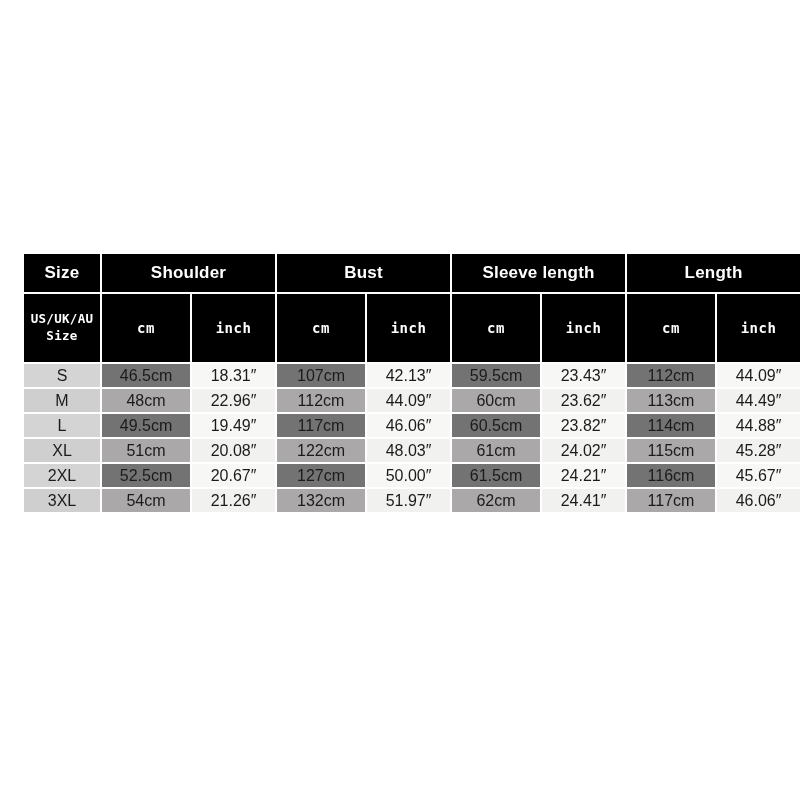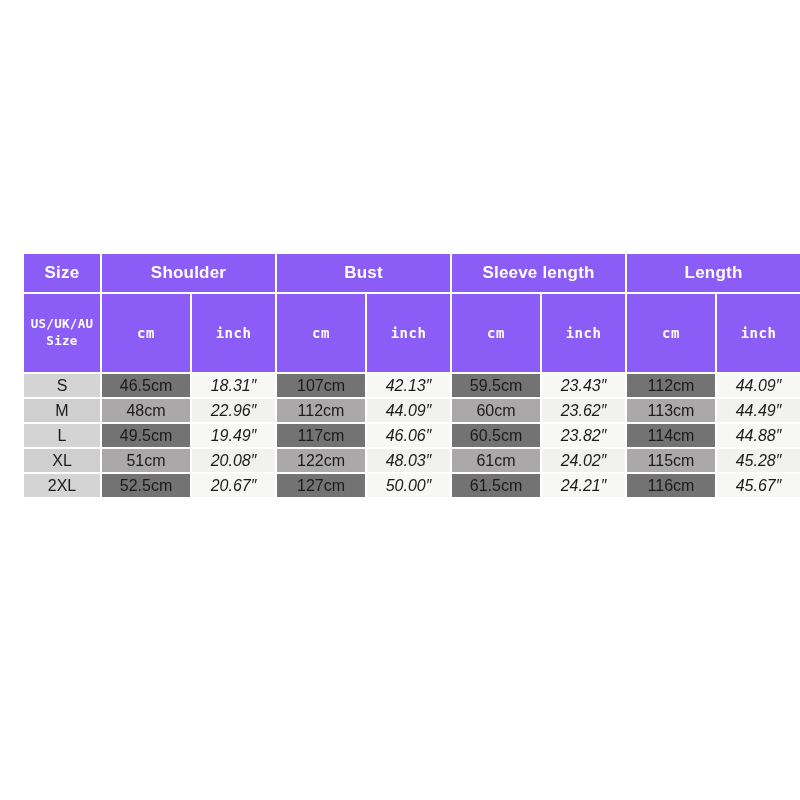--- a/index.html
+++ b/index.html
@@ -29,36 +29,36 @@
     table-layout: fixed;
   }
 
   
   col.c-size  { width: 76px; }
   col.c-cm    { width: 88px; }
   col.c-inch  { width: 83px; }
 
   
   thead th {
-    background: #8b5cf6;
+    background: #000000;
     color: #ffffff;
     font-weight: bold;
     text-align: center;
     vertical-align: middle;
     padding: 0;
     border: 0;
   }
   th.group {
     height: 38px;
     font-size: 17px;
     letter-spacing: 0.2px;
     font-family: "Liberation Sans", sans-serif;
   }
   th.sizecorner {
-    height: 78px;
+    height: 68px;
     font-size: 12.5px;
     line-height: 1.35;
     font-family: "DejaVu Sans Mono", "Liberation Mono", monospace;
     font-weight: bold;
     letter-spacing: 0.3px;
   }
   th.unit {
     height: 38px;
     font-size: 14px;
     font-family: "DejaVu Sans Mono", "Liberation Mono", monospace;
@@ -85,21 +85,20 @@
     background: #cfcfcf;
   }
   tbody td.cm-cell {
     background: #737373;
   }
   tbody tr.alt td.cm-cell {
     background: #aaa8a8;
   }
   tbody td.inch-cell {
     background: #f7f7f5;
-    font-style: italic;
   }
   tbody tr.alt td.inch-cell {
     background: #f1f1ef;
   }
 </style>
 </head>
 <body>
 
 <div id="chart-wrap">
   <table class="size-chart">
@@ -188,15 +187,26 @@
           <td class="size-cell">2XL</td>
           <td class="cm-cell">52.5cm</td>
           <td class="inch-cell">20.67″</td>
           <td class="cm-cell">127cm</td>
           <td class="inch-cell">50.00″</td>
           <td class="cm-cell">61.5cm</td>
           <td class="inch-cell">24.21″</td>
           <td class="cm-cell">116cm</td>
           <td class="inch-cell">45.67″</td>
         </tr>
+        <tr class="alt">
+          <td class="size-cell">3XL</td>
+          <td class="cm-cell">54cm</td>
+          <td class="inch-cell">21.26″</td>
+          <td class="cm-cell">132cm</td>
+          <td class="inch-cell">51.97″</td>
+          <td class="cm-cell">62cm</td>
+          <td class="inch-cell">24.41″</td>
+          <td class="cm-cell">117cm</td>
+          <td class="inch-cell">46.06″</td>
+        </tr>
       </tbody>
   </table>
 </div>
 
 </body></html>

